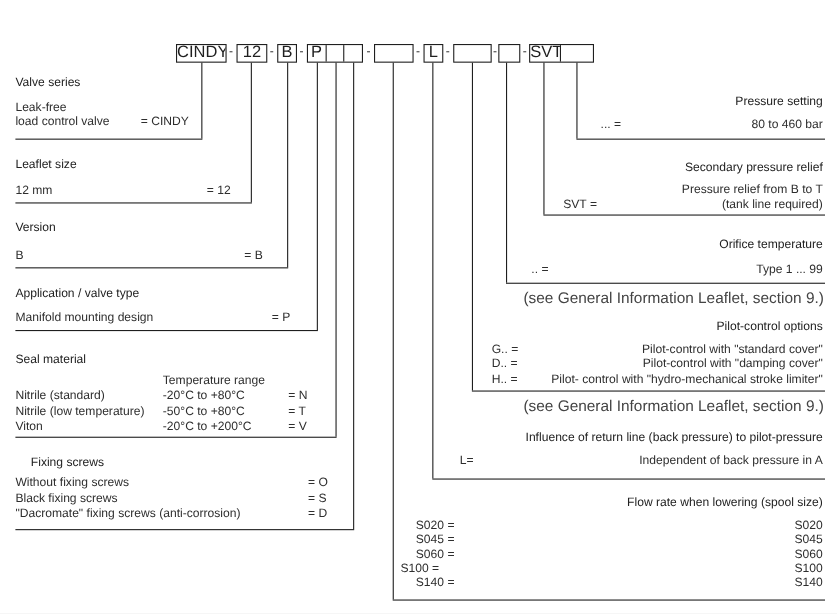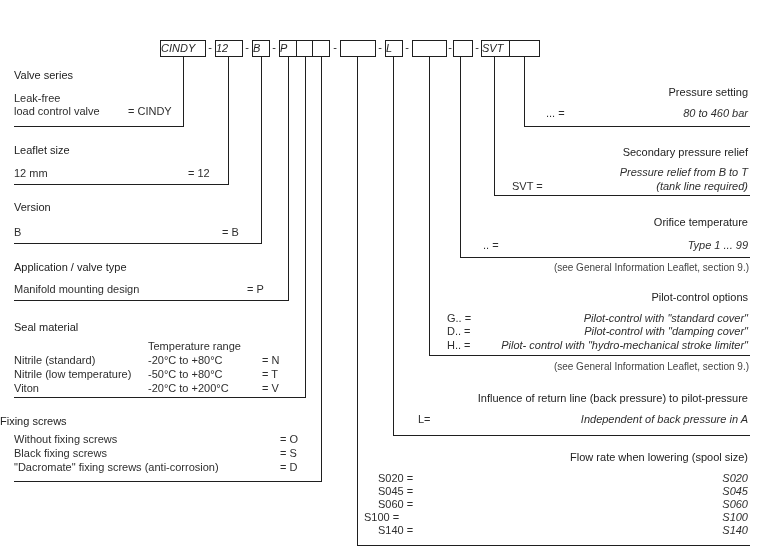--- a/index.html
+++ b/index.html
@@ -7,31 +7,31 @@
     position:relative;width:761px;height:558px;background:#ffffff;
     font-family:"Liberation Sans","DejaVu Sans",sans-serif;color:#2b2b2b;overflow:hidden;
   }
   #page-title{position:absolute;left:10px;top:8px;font-size:15px;font-weight:bold;color:#1f1f1f;}
   #page-title .num{display:inline-block;width:28px;}
   .code-box{
     position:absolute;top:40px;height:17px;border:1px solid #1f1f1f;box-sizing:border-box;
     display:flex;background:#fff;
   }
   .code-box .cell{
-    flex:1;font-size:11px;line-height:14px;color:#1f1f1f;overflow:hidden;font-style:italic;
+    flex:1;text-align:center;font-size:15px;line-height:14px;color:#1f1f1f;overflow:hidden;
   }
   .code-box .cell + .cell{border-left:1px solid #1f1f1f;}
   .dash{position:absolute;top:41px;font-size:11px;color:#1f1f1f;transform:translateX(-50%);}
   .vl{position:absolute;width:1px;background:#1f1f1f;}
   .hl{position:absolute;height:1px;background:#1f1f1f;}
   .hd{position:absolute;font-size:11px;white-space:nowrap;color:#222;}
   .tx{position:absolute;font-size:11px;white-space:nowrap;color:#2e2e2e;}
-  .rtx{position:absolute;right:13px;text-align:center;font-size:11px;white-space:nowrap;color:#2e2e2e;font-style:italic;}
+  .rtx{position:absolute;right:13px;text-align:center;font-size:11px;white-space:nowrap;color:#2e2e2e;}
   .rhd{position:absolute;right:13px;text-align:right;font-size:11px;white-space:nowrap;color:#222;}
-  .note{position:absolute;right:12px;text-align:right;font-size:10px;white-space:nowrap;color:#444;}
+  .note{position:absolute;right:12px;text-align:right;font-size:14px;white-space:nowrap;color:#444;}
 </style>
 </head>
 <body>
 
 <div id="page">
 
 
   <div class="code-box" style="left:160px;width:46px">
     <span class="cell">CINDY</span>
   </div>
@@ -120,21 +120,21 @@
   <div class="tx" style="left:14px;top:354px">Nitrile (standard)</div>
   <div class="tx" style="left:148px;top:354px">-20°C to +80°C</div>
   <div class="tx" style="left:262px;top:354px">= N</div>
   <div class="tx" style="left:14px;top:368px">Nitrile (low temperature)</div>
   <div class="tx" style="left:148px;top:368px">-50°C to +80°C</div>
   <div class="tx" style="left:262px;top:368px">= T</div>
   <div class="tx" style="left:14px;top:382px">Viton</div>
   <div class="tx" style="left:148px;top:382px">-20°C to +200°C</div>
   <div class="tx" style="left:262px;top:382px">= V</div>
 
-  <div class="hd" style="left:0;top:415px">Fixing screws</div>
+  <div class="hd" style="left:28px;top:415px">Fixing screws</div>
   <div class="tx" style="left:14px;top:433px">Without fixing screws</div>
   <div class="tx" style="left:280px;top:433px">= O</div>
   <div class="tx" style="left:14px;top:447px">Black fixing screws</div>
   <div class="tx" style="left:280px;top:447px">= S</div>
   <div class="tx" style="left:14px;top:461px">"Dacromate" fixing screws (anti-corrosion)</div>
   <div class="tx" style="left:280px;top:461px">= D</div>
 
   <div class="rhd" style="top:86px">Pressure setting</div>
   <div class="tx" style="left:546px;top:107px">... =</div>
   <div class="rtx" style="top:107px">80 to 460 bar</div>

